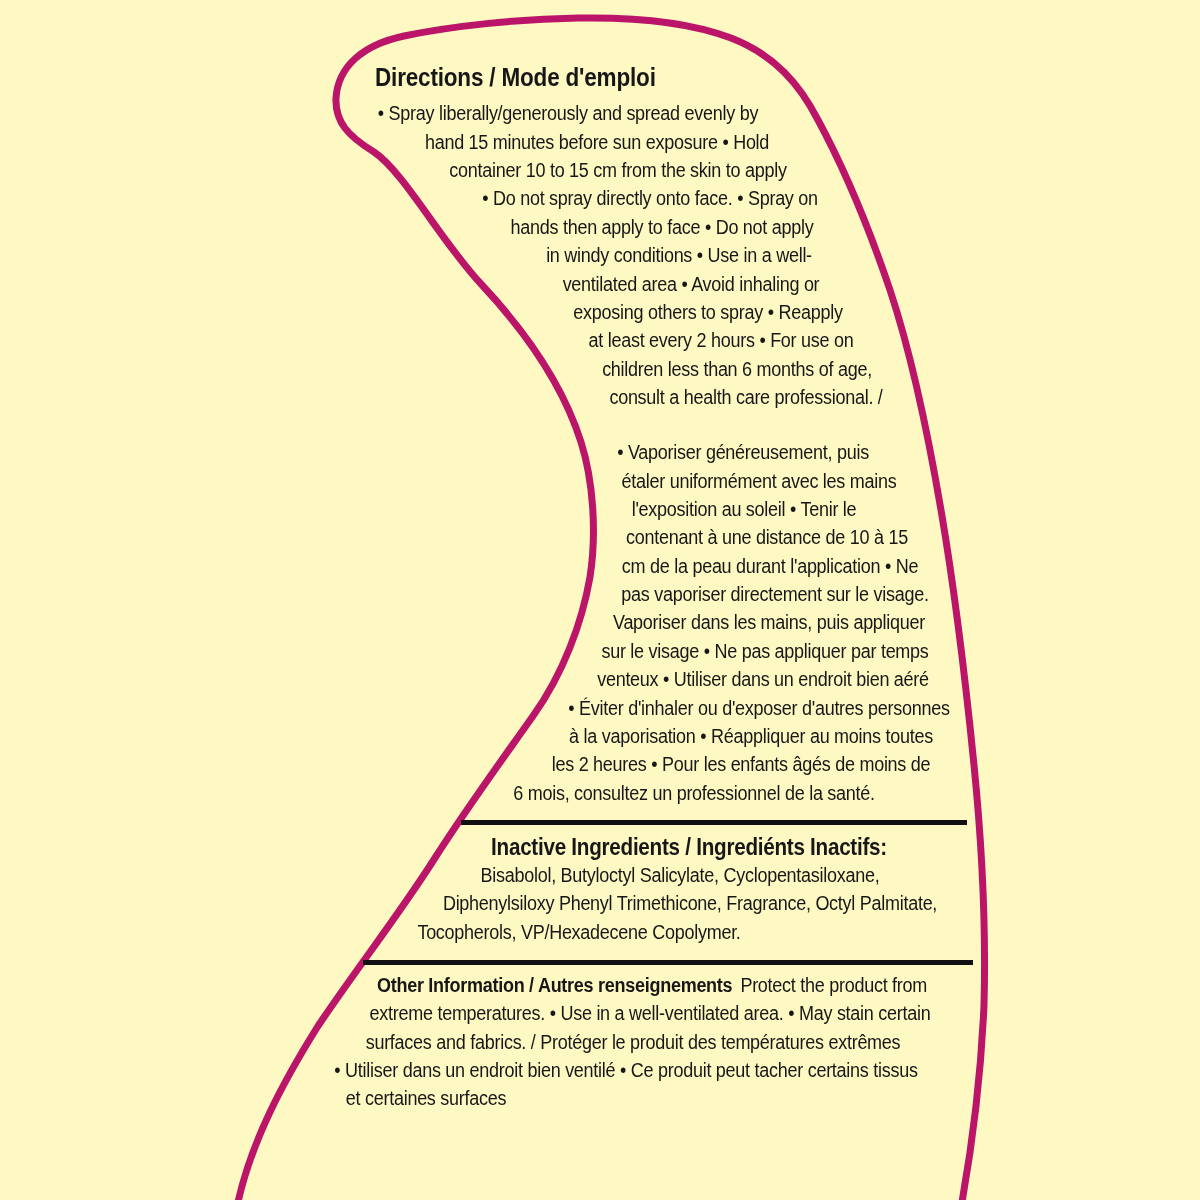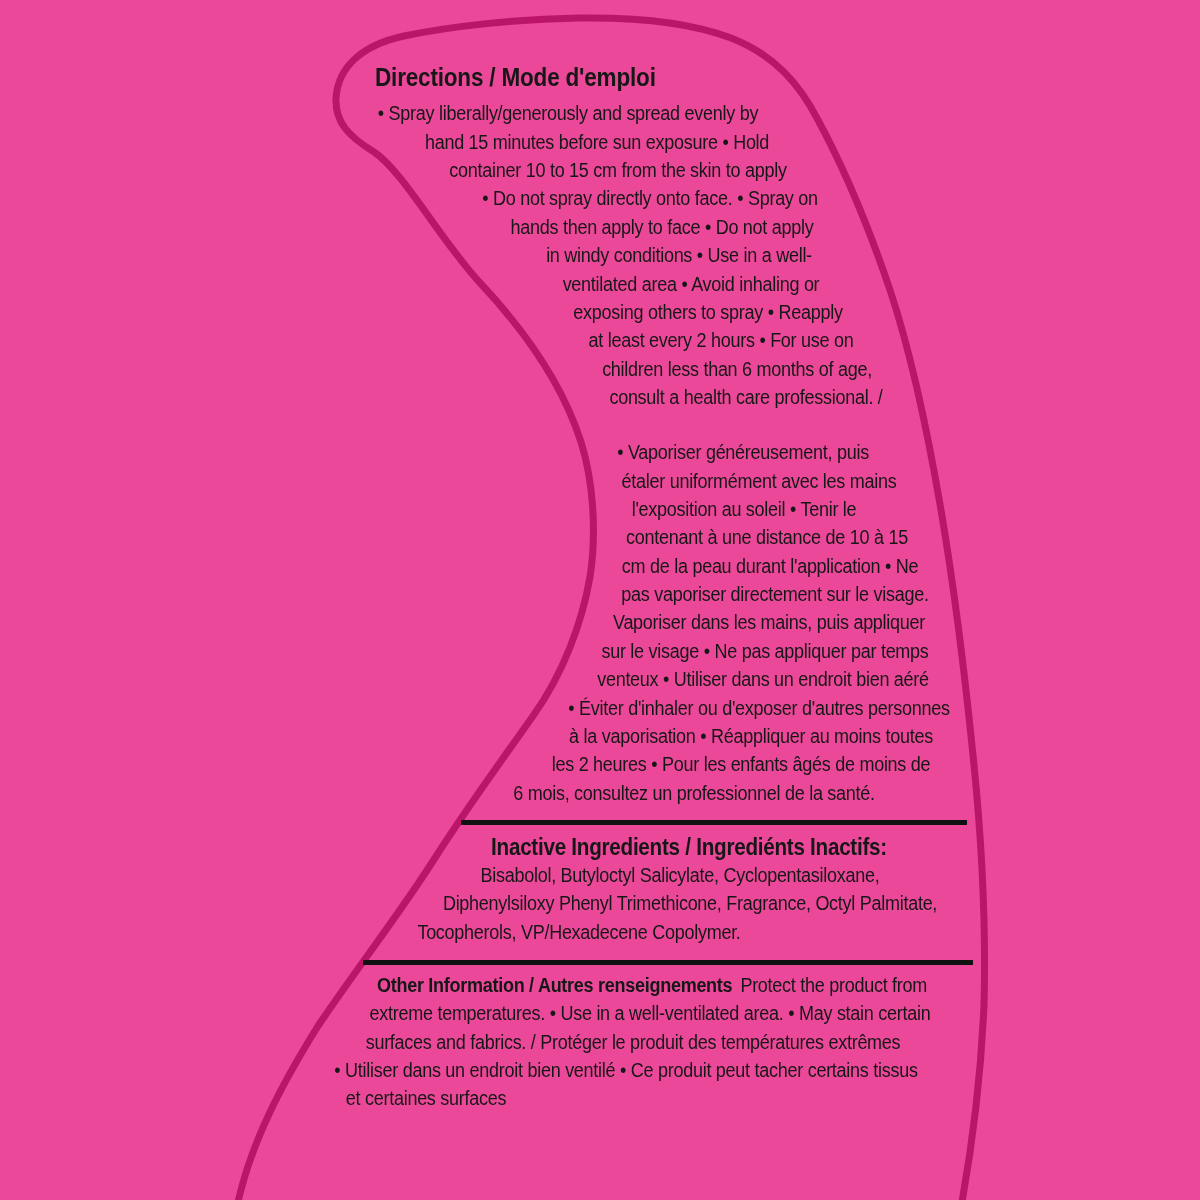--- a/index.html
+++ b/index.html
@@ -1,19 +1,19 @@
 <!DOCTYPE html>
 <html><head>
 <meta charset="utf-8">
 <style>
   html,body{margin:0;padding:0;background:#ffffff;}
   .canvas{
     position:relative;
     width:1200px;height:1200px;
-    background:#ec4899;
+    background:#fef9c3;
     overflow:hidden;
     font-family:"Liberation Sans","DejaVu Sans",sans-serif;
     color:#171717;
   }
   .curve{position:absolute;left:0;top:0;width:1200px;height:1200px;}
   .line{
     position:absolute;
     white-space:nowrap;
     font-size:20px;
     line-height:24px;

